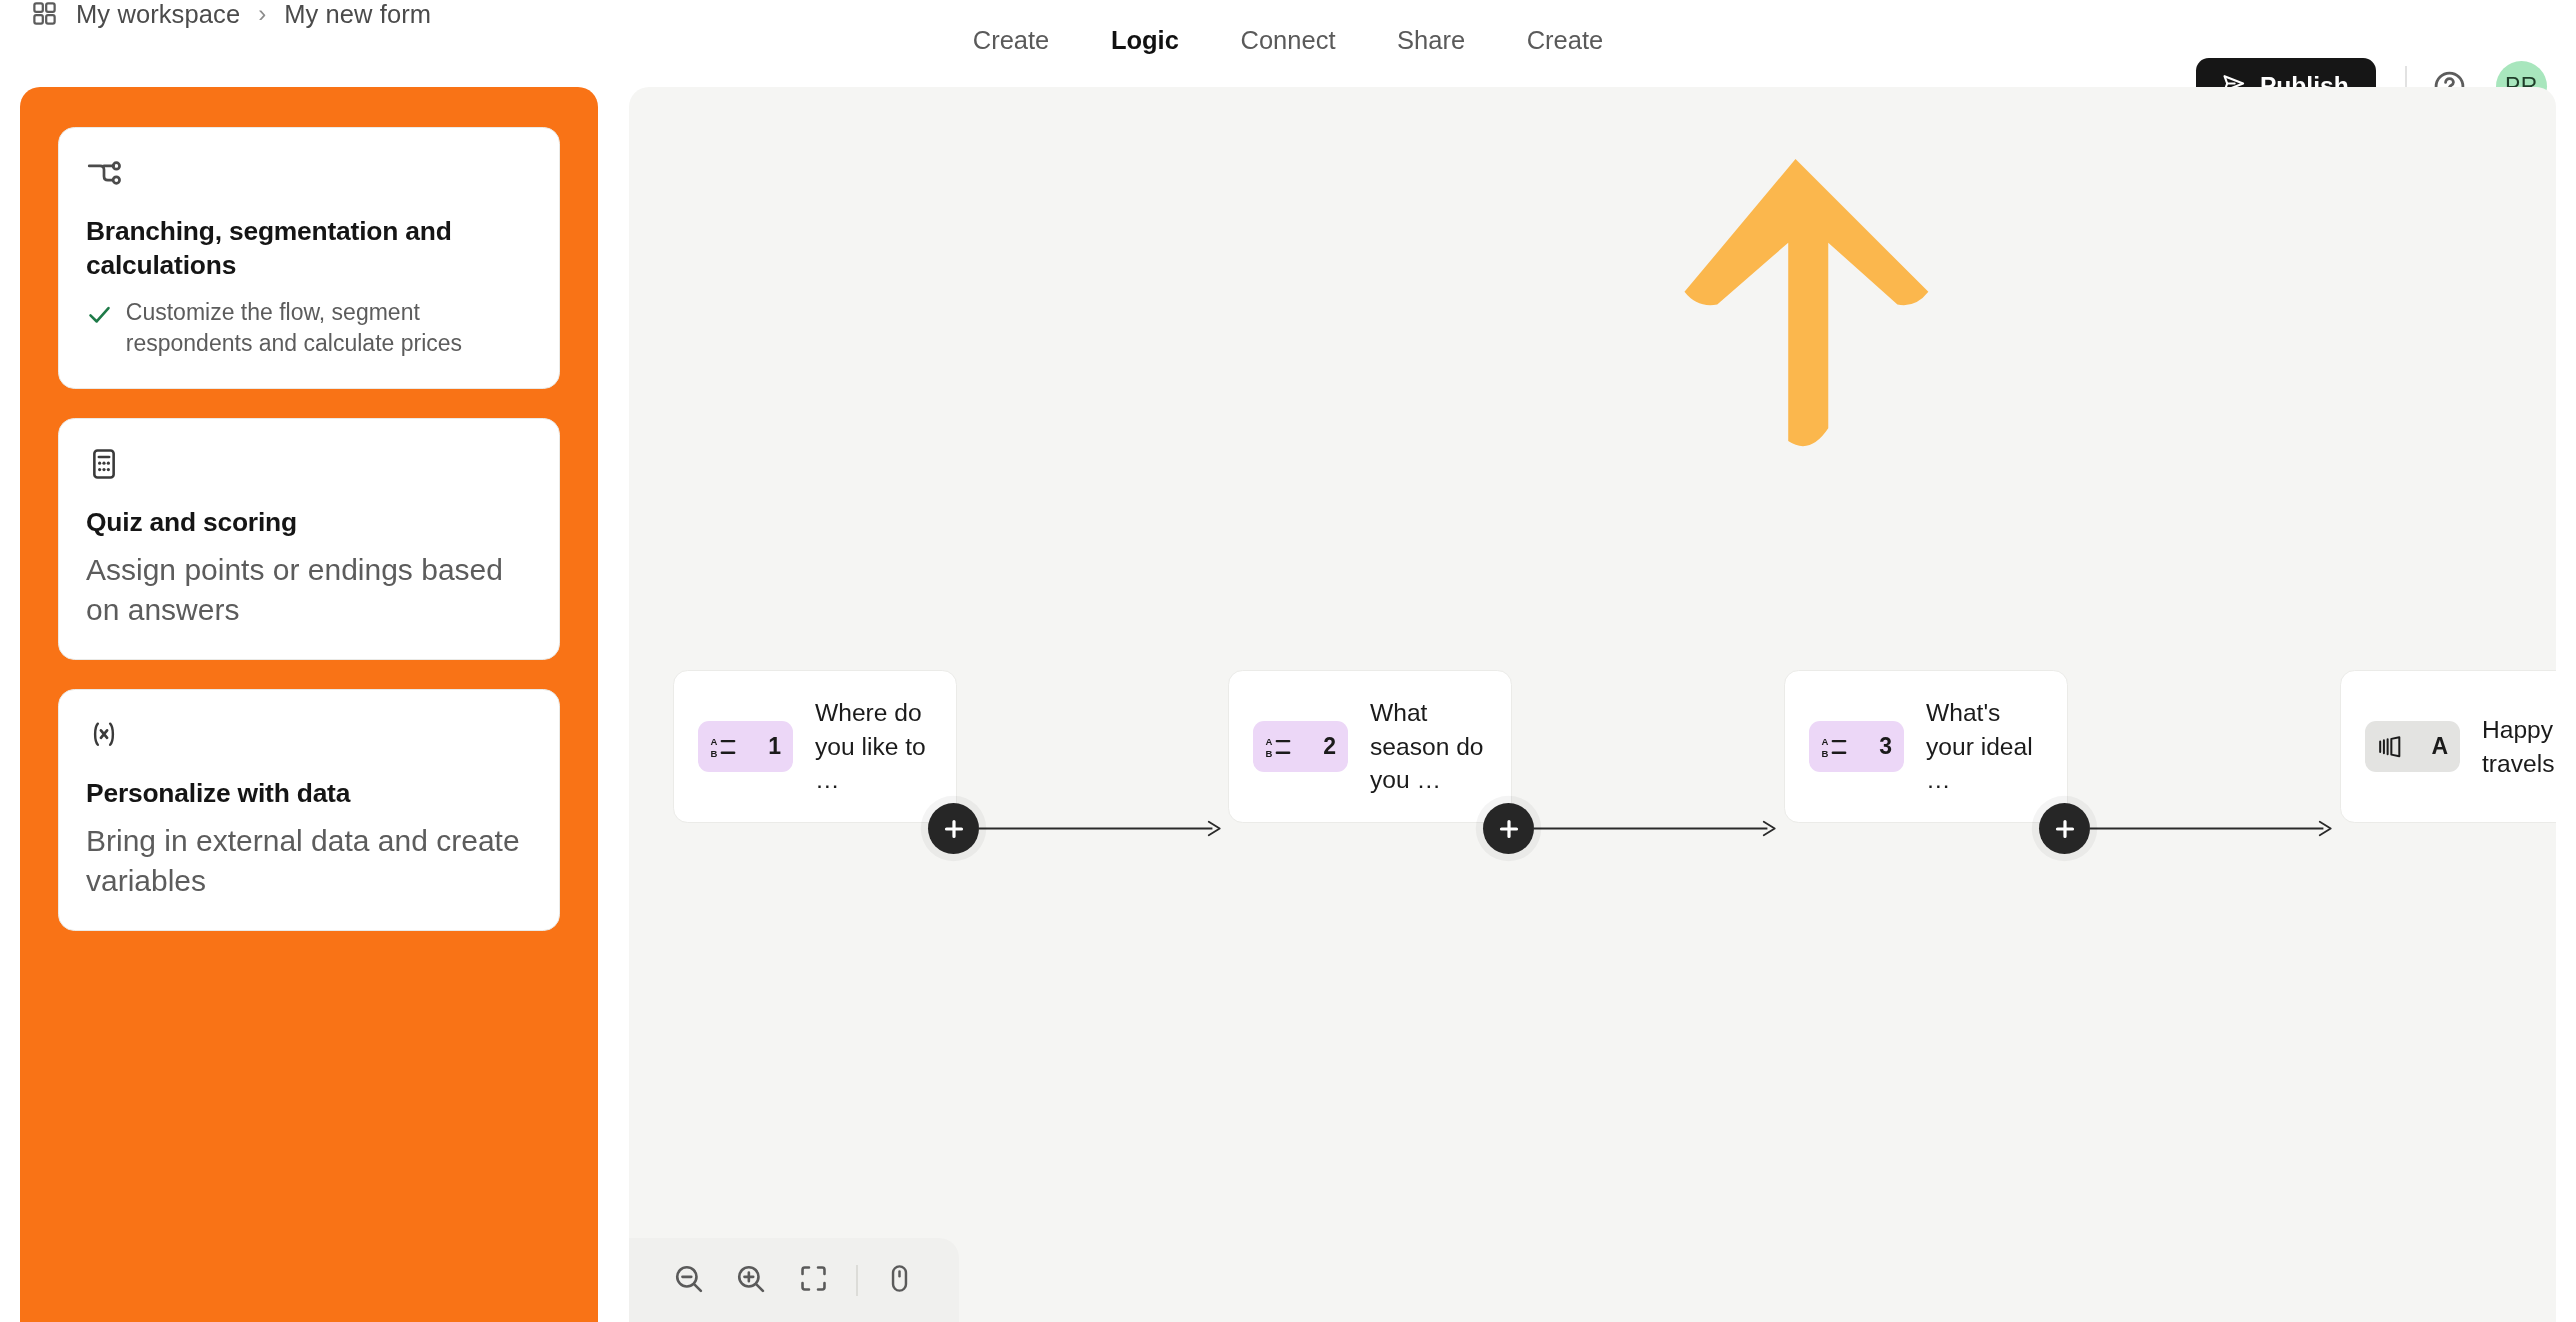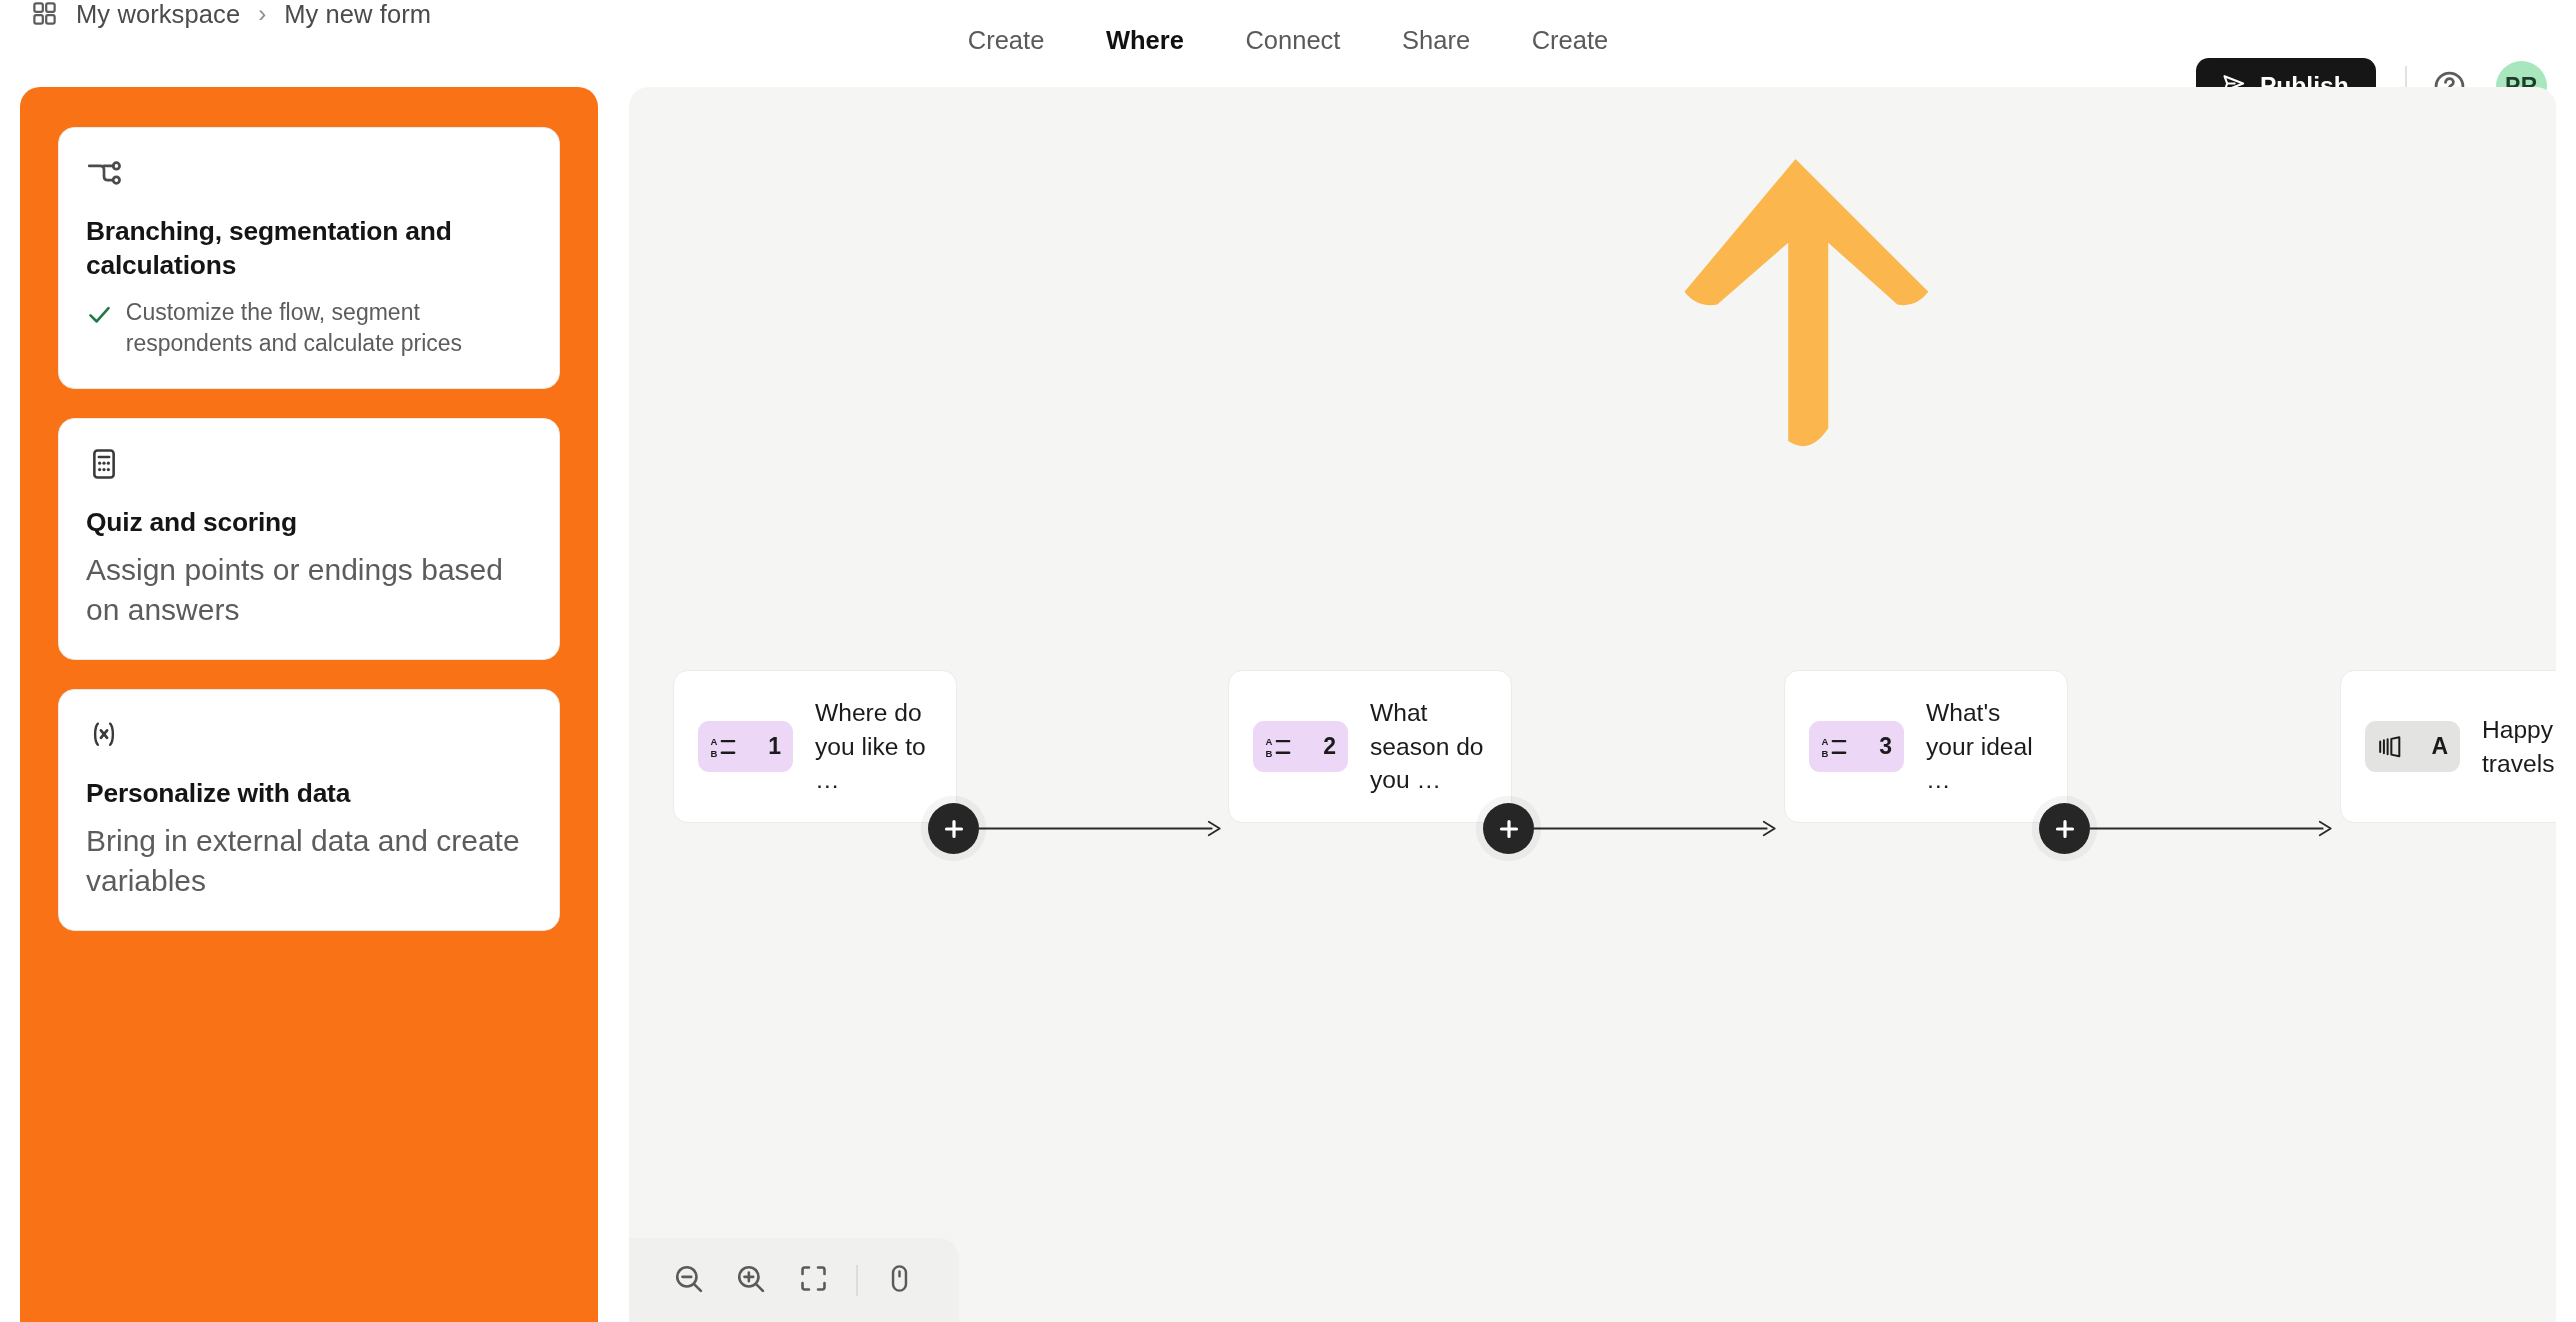--- a/index.html
+++ b/index.html
@@ -47,21 +47,21 @@
     border-radius: 12.8px; display: flex; align-items: center; gap: 12.8px;
     padding: 0 27px 0 24px; font-size: 24.6px; font-weight: 600;
     white-space: nowrap;
   }
   .vdiv { width: 1.8px; height: 40px; background: #e2e2e2; margin: 0 25.5px 0 29px; }
   .help-icon { width: 35px; height: 35px; display: block; }
   .avatar {
     width: 51px; height: 51px; border-radius: 50%;
     background: #a8e6bd; color: #1f3d29;
     display: flex; align-items: center; justify-content: center;
-    font-size: 23px; font-weight: 700; margin-left: 29px; letter-spacing: 0.5px;
+    font-size: 23px; font-weight: 400; margin-left: 29px; letter-spacing: 0.5px;
   }
 
   
   .sidebar {
     position: absolute; left: 20px; top: 87px;
     width: 578px; height: 1235px;
     background: #f97316; border-radius: 20px 20px 0 0;
     padding: 40px 38px 0 38px;
   }
   .card {
@@ -163,21 +163,21 @@
         <rect x="13.5" y="13.5" width="7.5" height="7.5" rx="1.6" stroke="#5c5c5c" stroke-width="2"></rect>
       </svg>
     </span>
     <span class="crumb">My workspace</span>
     <span class="crumb-sep">›</span>
     <span class="crumb">My new form</span>
   </div>
 
   <div class="navtabs">
     <span class="navtab">Create</span>
-    <span class="navtab active">Where</span>
+    <span class="navtab active">Logic</span>
     <span class="navtab">Connect</span>
     <span class="navtab">Share</span>
     <span class="navtab">Create</span>
   </div>
 
   <div class="topright">
     <div class="publish-btn">
       <span>
         <svg width="27" height="27" viewBox="0 0 24 24" fill="none">
           <path d="M4 5.5 L20.5 12 L4 18.5 L6.4 12 L4 5.5 Z" stroke="#ffffff" stroke-width="1.9" stroke-linejoin="round"></path>

